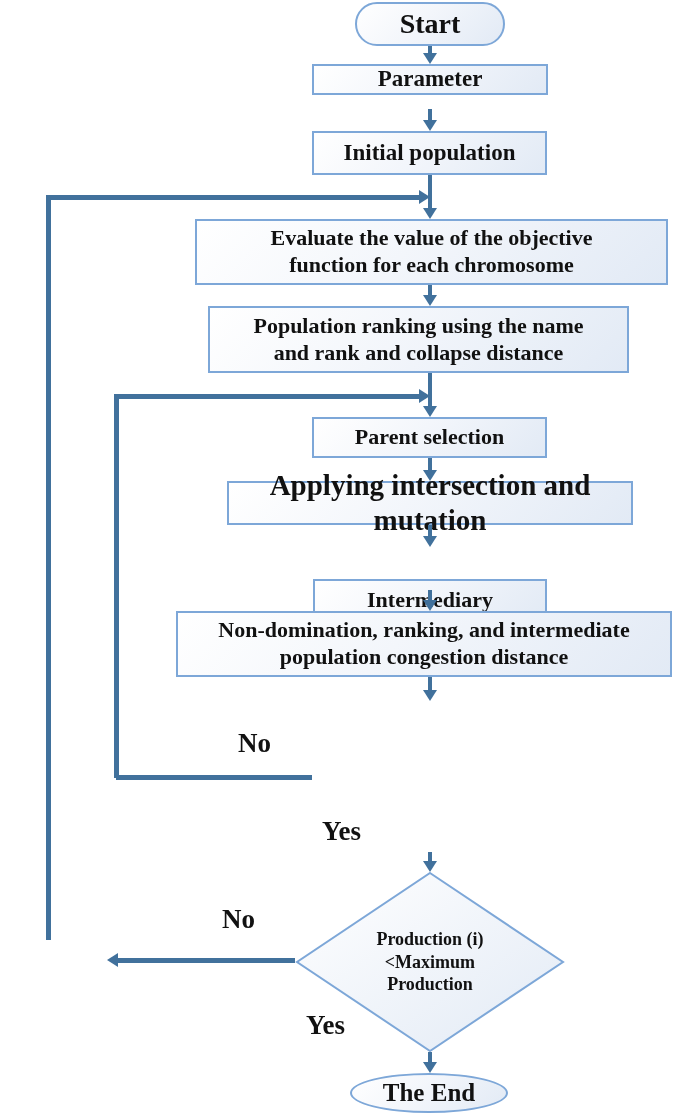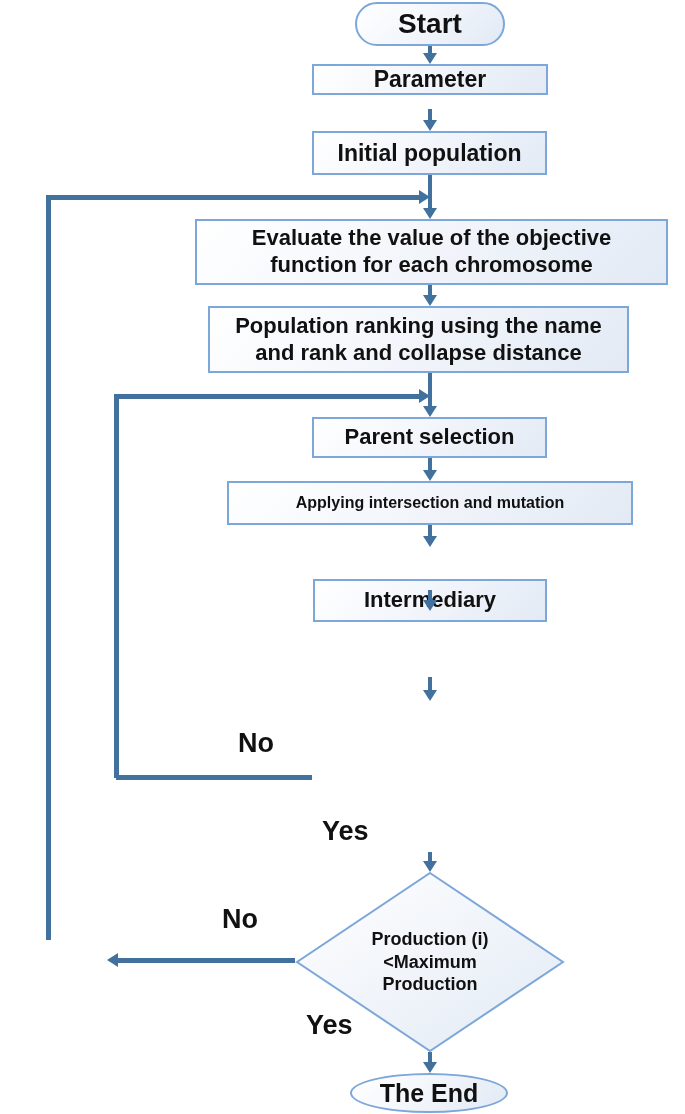--- a/index.html
+++ b/index.html
@@ -5,21 +5,21 @@
   :root{
     --connector:#41719c;
     --shape-border:#7da7d8;
     --fill-light:#ffffff;
     --fill-dark:#e2eaf5;
     --text:#111111;
   }
   html,body{margin:0;padding:0;background:#ffffff;}
   .canvas{
     position:relative;width:685px;height:1114px;background:#ffffff;
-    font-family:Liberation Sans, sans-serif;color:var(--text);
+    font-family:Liberation Serif, serif;color:var(--text);
     overflow:hidden;
   }
   .node{
     position:absolute;box-sizing:border-box;
     display:flex;align-items:center;justify-content:center;
     text-align:center;font-weight:bold;line-height:1.22;
     white-space:pre-line;
     background:linear-gradient(135deg,var(--fill-light) 0%,#f3f6fb 45%,var(--fill-dark) 100%);
     border:2px solid var(--shape-border);
   }
@@ -44,21 +44,21 @@
   }
   .elabel{position:absolute;font-weight:bold;font-size:27px;color:var(--text);}
 
   
   #n-start{left:355px;top:2px;width:150px;height:44px;font-size:28px;}
   #n-parameter{left:312px;top:64px;width:236px;height:31px;font-size:23px;}
   #n-initial{left:312px;top:131px;width:235px;height:44px;font-size:23px;}
   #n-evaluate{left:195px;top:219px;width:473px;height:66px;font-size:22px;}
   #n-ranking{left:208px;top:306px;width:421px;height:67px;font-size:22px;}
   #n-parent{left:312px;top:417px;width:235px;height:41px;font-size:22px;}
-  #n-crossover{left:227px;top:481px;width:406px;height:44px;font-size:16px;}
+  #n-crossover{left:227px;top:481px;width:406px;height:44px;font-size:29px;}
   #n-intermediary{left:313px;top:547px;width:234px;height:43px;font-size:22px;margin-top:32px;}
   #n-nondom{left:176px;top:611px;width:496px;height:66px;font-size:22px;}
   #n-d1{left:312px;top:701px;width:236px;height:151px;font-size:21px;}
   #n-d2{left:295px;top:872px;width:270px;height:180px;font-size:18px;}
   #n-increment{left:2px;top:940px;width:104px;height:43px;font-size:22px;}
   #n-end{left:350px;top:1073px;width:158px;height:40px;font-size:25px;}
 </style>
 </head>
 <body>
 
@@ -67,20 +67,22 @@
   <div class="node stadium" id="n-start">Start</div>
   <div class="node" id="n-parameter">Parameter</div>
   <div class="node" id="n-initial">Initial population</div>
   <div class="node" id="n-evaluate">Evaluate the value of the objective
 function for each chromosome</div>
   <div class="node" id="n-ranking">Population ranking using the name
 and rank and collapse distance</div>
   <div class="node" id="n-parent">Parent selection</div>
   <div class="node" id="n-crossover">Applying intersection and mutation</div>
   <div class="node" id="n-intermediary">Intermediary</div>
+  <div class="node" id="n-nondom">Non-domination, ranking, and intermediate
+population congestion distance</div>
 
 
   <div class="diamond" id="n-d2">
     <svg viewBox="0 0 270 180">
       <defs>
         <linearGradient id="g2" x1="0" y1="0" x2="1" y2="1">
           <stop offset="0" stop-color="#ffffff"></stop>
             <stop offset="1" stop-color="#e2eaf5"></stop>
         </linearGradient>
       </defs>

